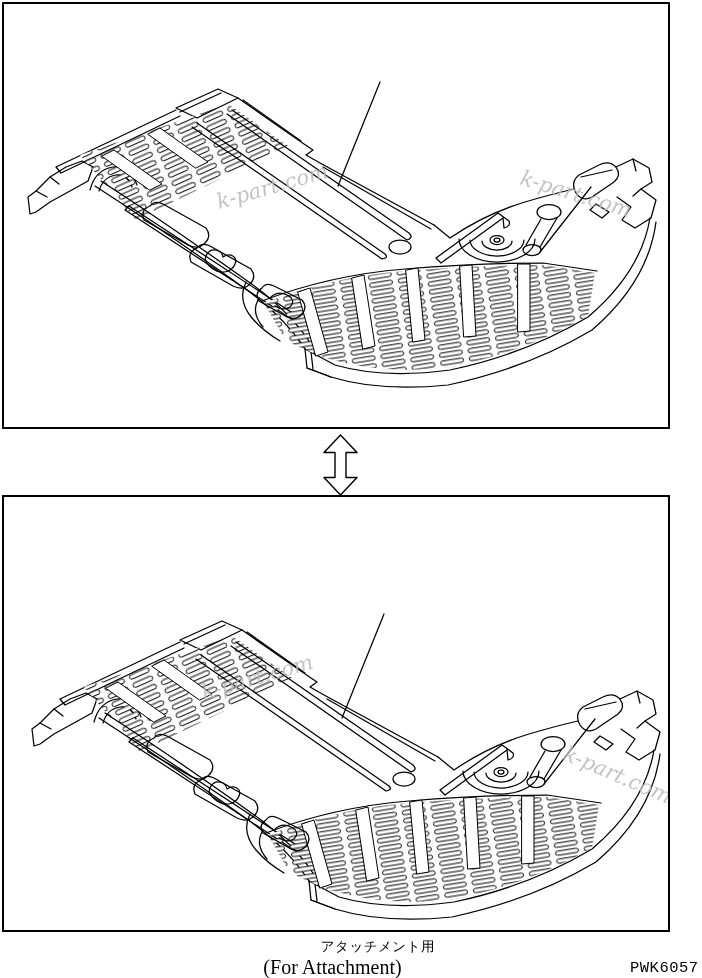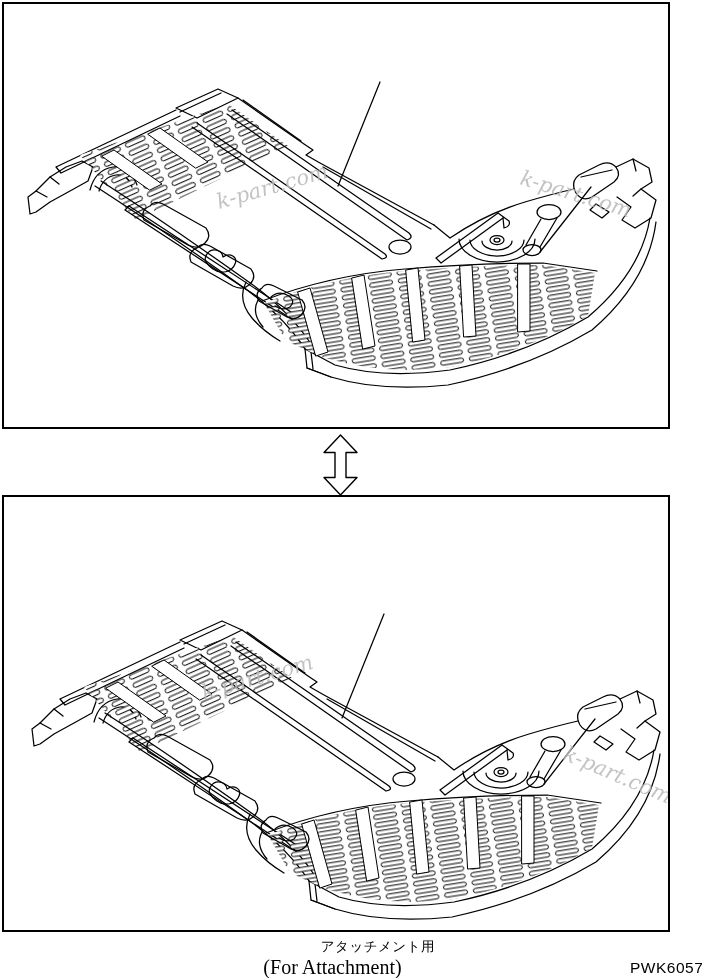--- a/index.html
+++ b/index.html
@@ -7,21 +7,21 @@
         font-family:"DejaVu Sans",sans-serif;color:#000;}
   .figbox{position:absolute;border:2px solid #000;background:#fff;box-sizing:border-box;}
   #box1{left:2px;top:2px;width:668px;height:427px;}
   #box2{left:2px;top:495px;width:668px;height:437px;}
   .figbox svg{display:block;width:100%;height:100%;}
   #arrow-wrap{position:absolute;left:318px;top:432px;width:44px;height:66px;}
   .caption{position:absolute;left:230px;top:938px;width:205px;text-align:center;line-height:1.25;}
   .caption .jp{font-size:13.5px;letter-spacing:0.5px;font-family:"DejaVu Sans",sans-serif;text-align:right;}
   .caption .en{font-size:20px;font-family:Liberation Serif, serif;letter-spacing:0px;}
   .code{position:absolute;left:630px;top:959px;font-size:15.5px;letter-spacing:0.5px;
-        font-family:Liberation Sans, sans-serif;}
+        font-family:Liberation Mono, monospace;}
   .wm{font-family:"DejaVu Serif","Liberation Serif",serif;font-style:italic;font-size:21px;
       fill:#b9b9b9;opacity:0.85;}
 </style>
 </head>
 <body>
 
 <div class="page">
 
   <svg width="0" height="0" style="position:absolute" aria-hidden="true">
     <defs>

